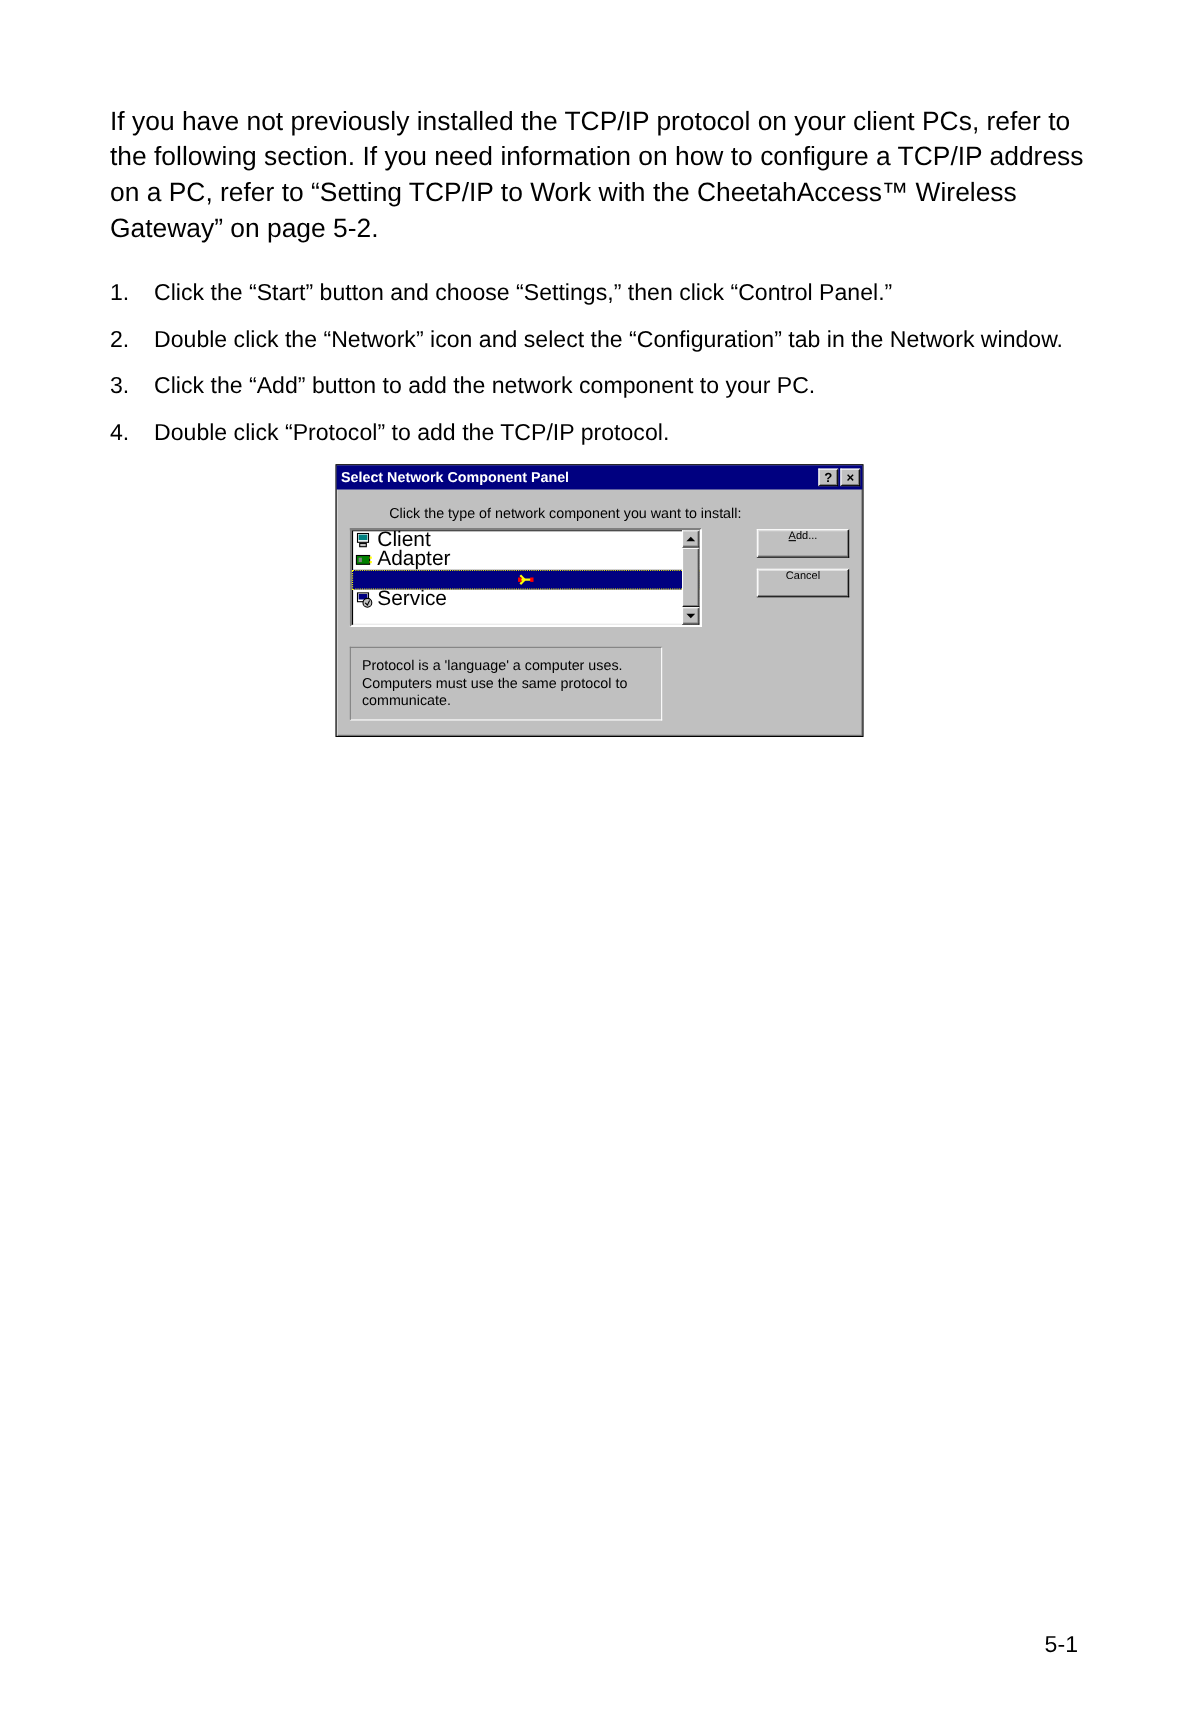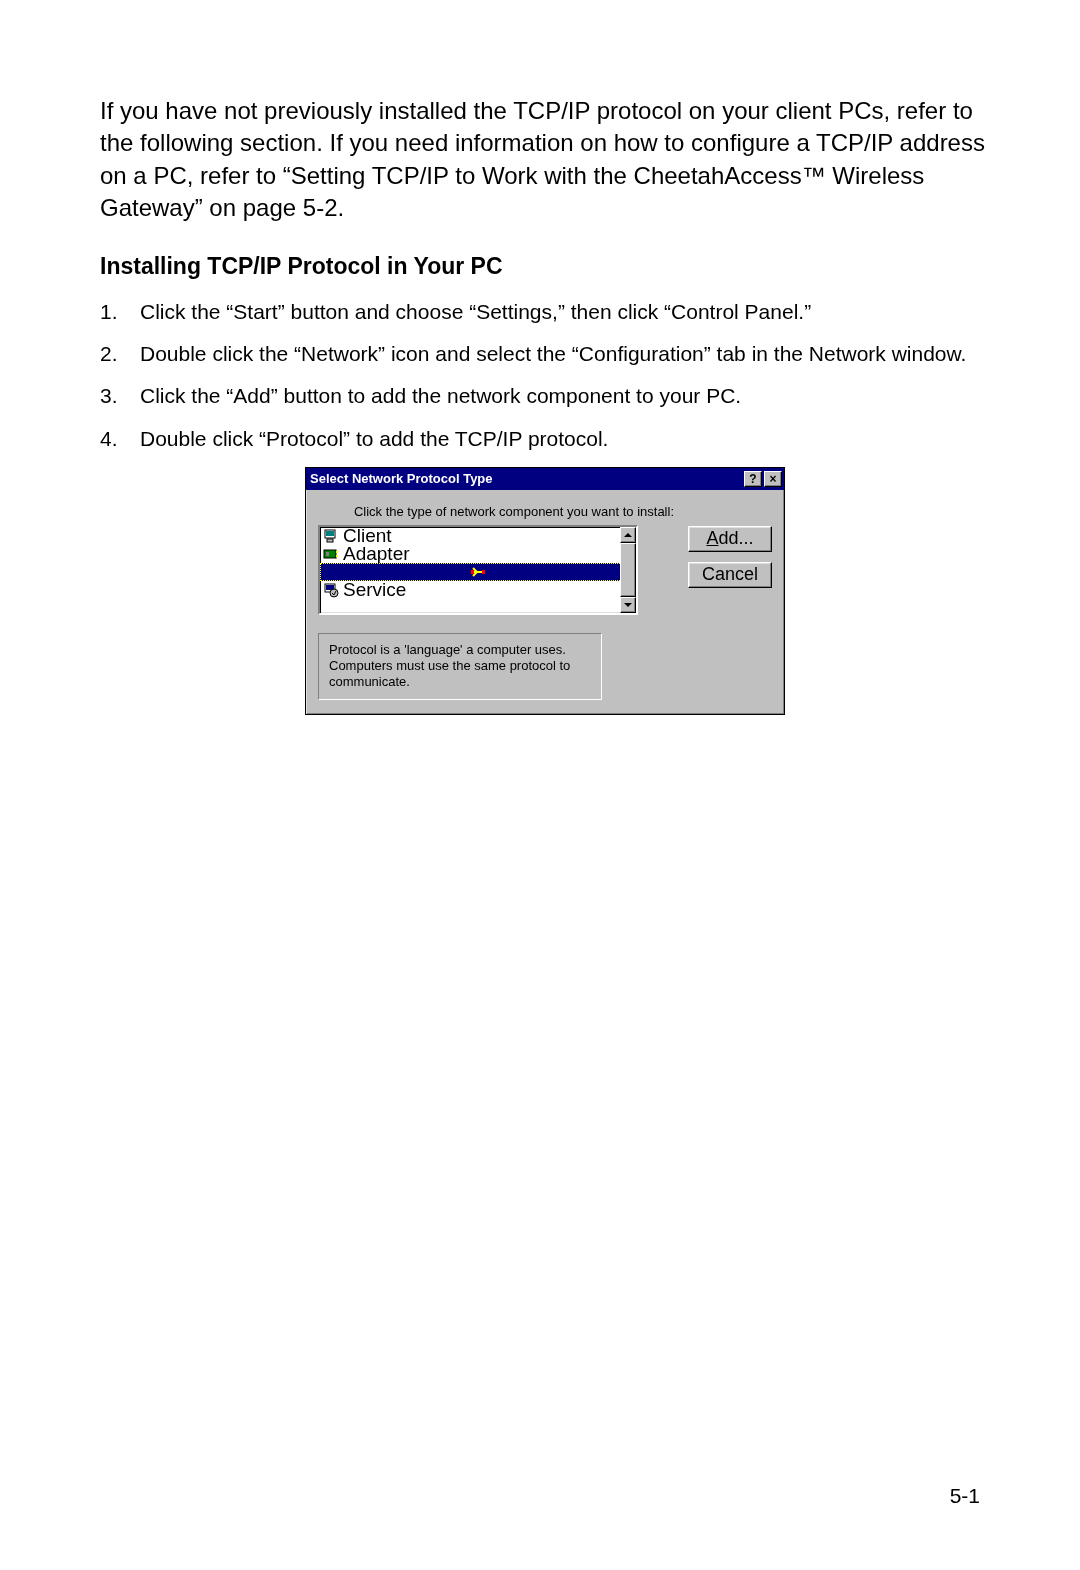--- a/index.html
+++ b/index.html
@@ -180,23 +180,23 @@
     padding-top: 22px;
   }
   .win-btn {
     width: 84px; height: 26px;
     background: #c0c0c0;
     border-top: 1px solid #fff;
     border-left: 1px solid #fff;
     border-right: 1px solid #000;
     border-bottom: 1px solid #000;
     box-shadow: inset -1px -1px 0 #808080, inset 1px 1px 0 #dfdfdf;
-    font-size: 18px;
-    display: flex;
-    align-items: center;
+    font-size: 10px;
+    display: flex;
+    align-items: flex-start;
     justify-content: center;
   }
   .win-btn .ul { text-decoration: underline; }
   .desc-box {
     margin: 6px 12px 14px 12px;
     border-top: 1px solid #808080;
     border-left: 1px solid #808080;
     border-right: 1px solid #fff;
     border-bottom: 1px solid #fff;
     padding: 8px 10px;
@@ -216,32 +216,31 @@
     border-right: 4px solid transparent;
   }
   .arrow.up { border-bottom: 4px solid #000; }
   .arrow.down { border-top: 4px solid #000; }
 </style>
 </head>
 <body>
 
 <div class="page">
   <p class="intro">If you have not previously installed the TCP/IP protocol on your client PCs, refer to the following section. If you need information on how to configure a TCP/IP address on a PC, refer to “Setting TCP/IP to Work with the CheetahAccess™ Wireless Gateway” on page 5-2.</p>
-  <h2>Installing TCP/IP Protocol in Your PC</h2>
   <ol>
     <li>Click the “Start” button and choose “Settings,” then click “Control Panel.”</li>
     <li>Double click the “Network” icon and select the “Configuration” tab in the Network window.</li>
     <li>Click the “Add” button to add the network component to your PC.</li>
     <li>Double click “Protocol” to add the TCP/IP protocol.</li>
   </ol>
 
   <div class="dialog-wrap">
     <div class="dialog">
       <div class="titlebar">
-        <span class="titlebar-text">Select Network Protocol Type</span>
+        <span class="titlebar-text">Select Network Component Panel</span>
         <div class="titlebar-btns">
           <div class="tb-btn">?</div>
           <div class="tb-btn">×</div>
         </div>
       </div>
       <div class="dialog-body">
         <div class="left-col">
           <div class="instruct">Click the type of network component you want to install:</div>
           <div class="listbox">
             <div class="lb-inner">

